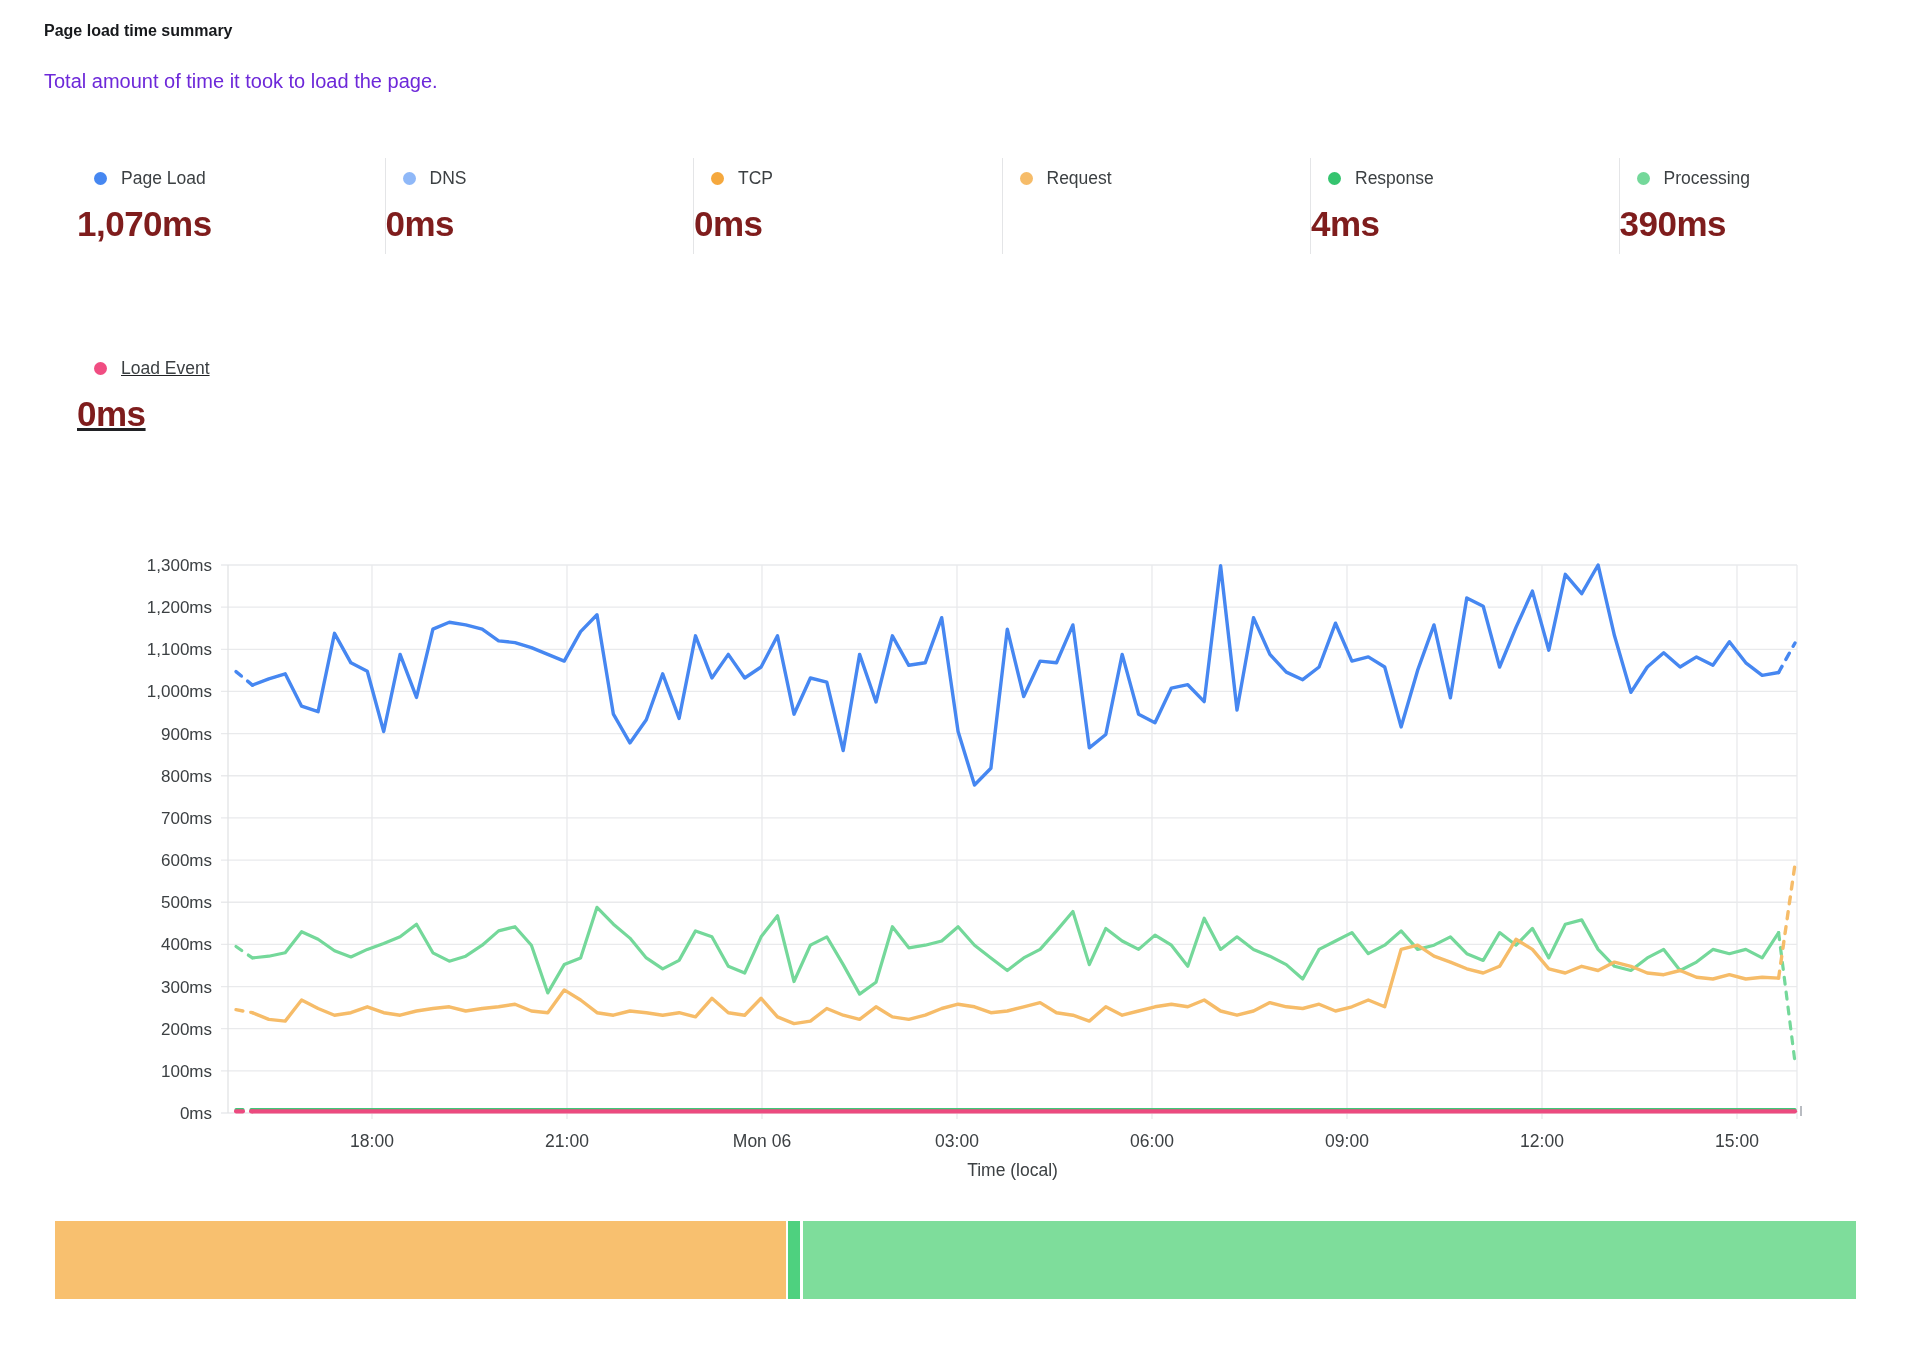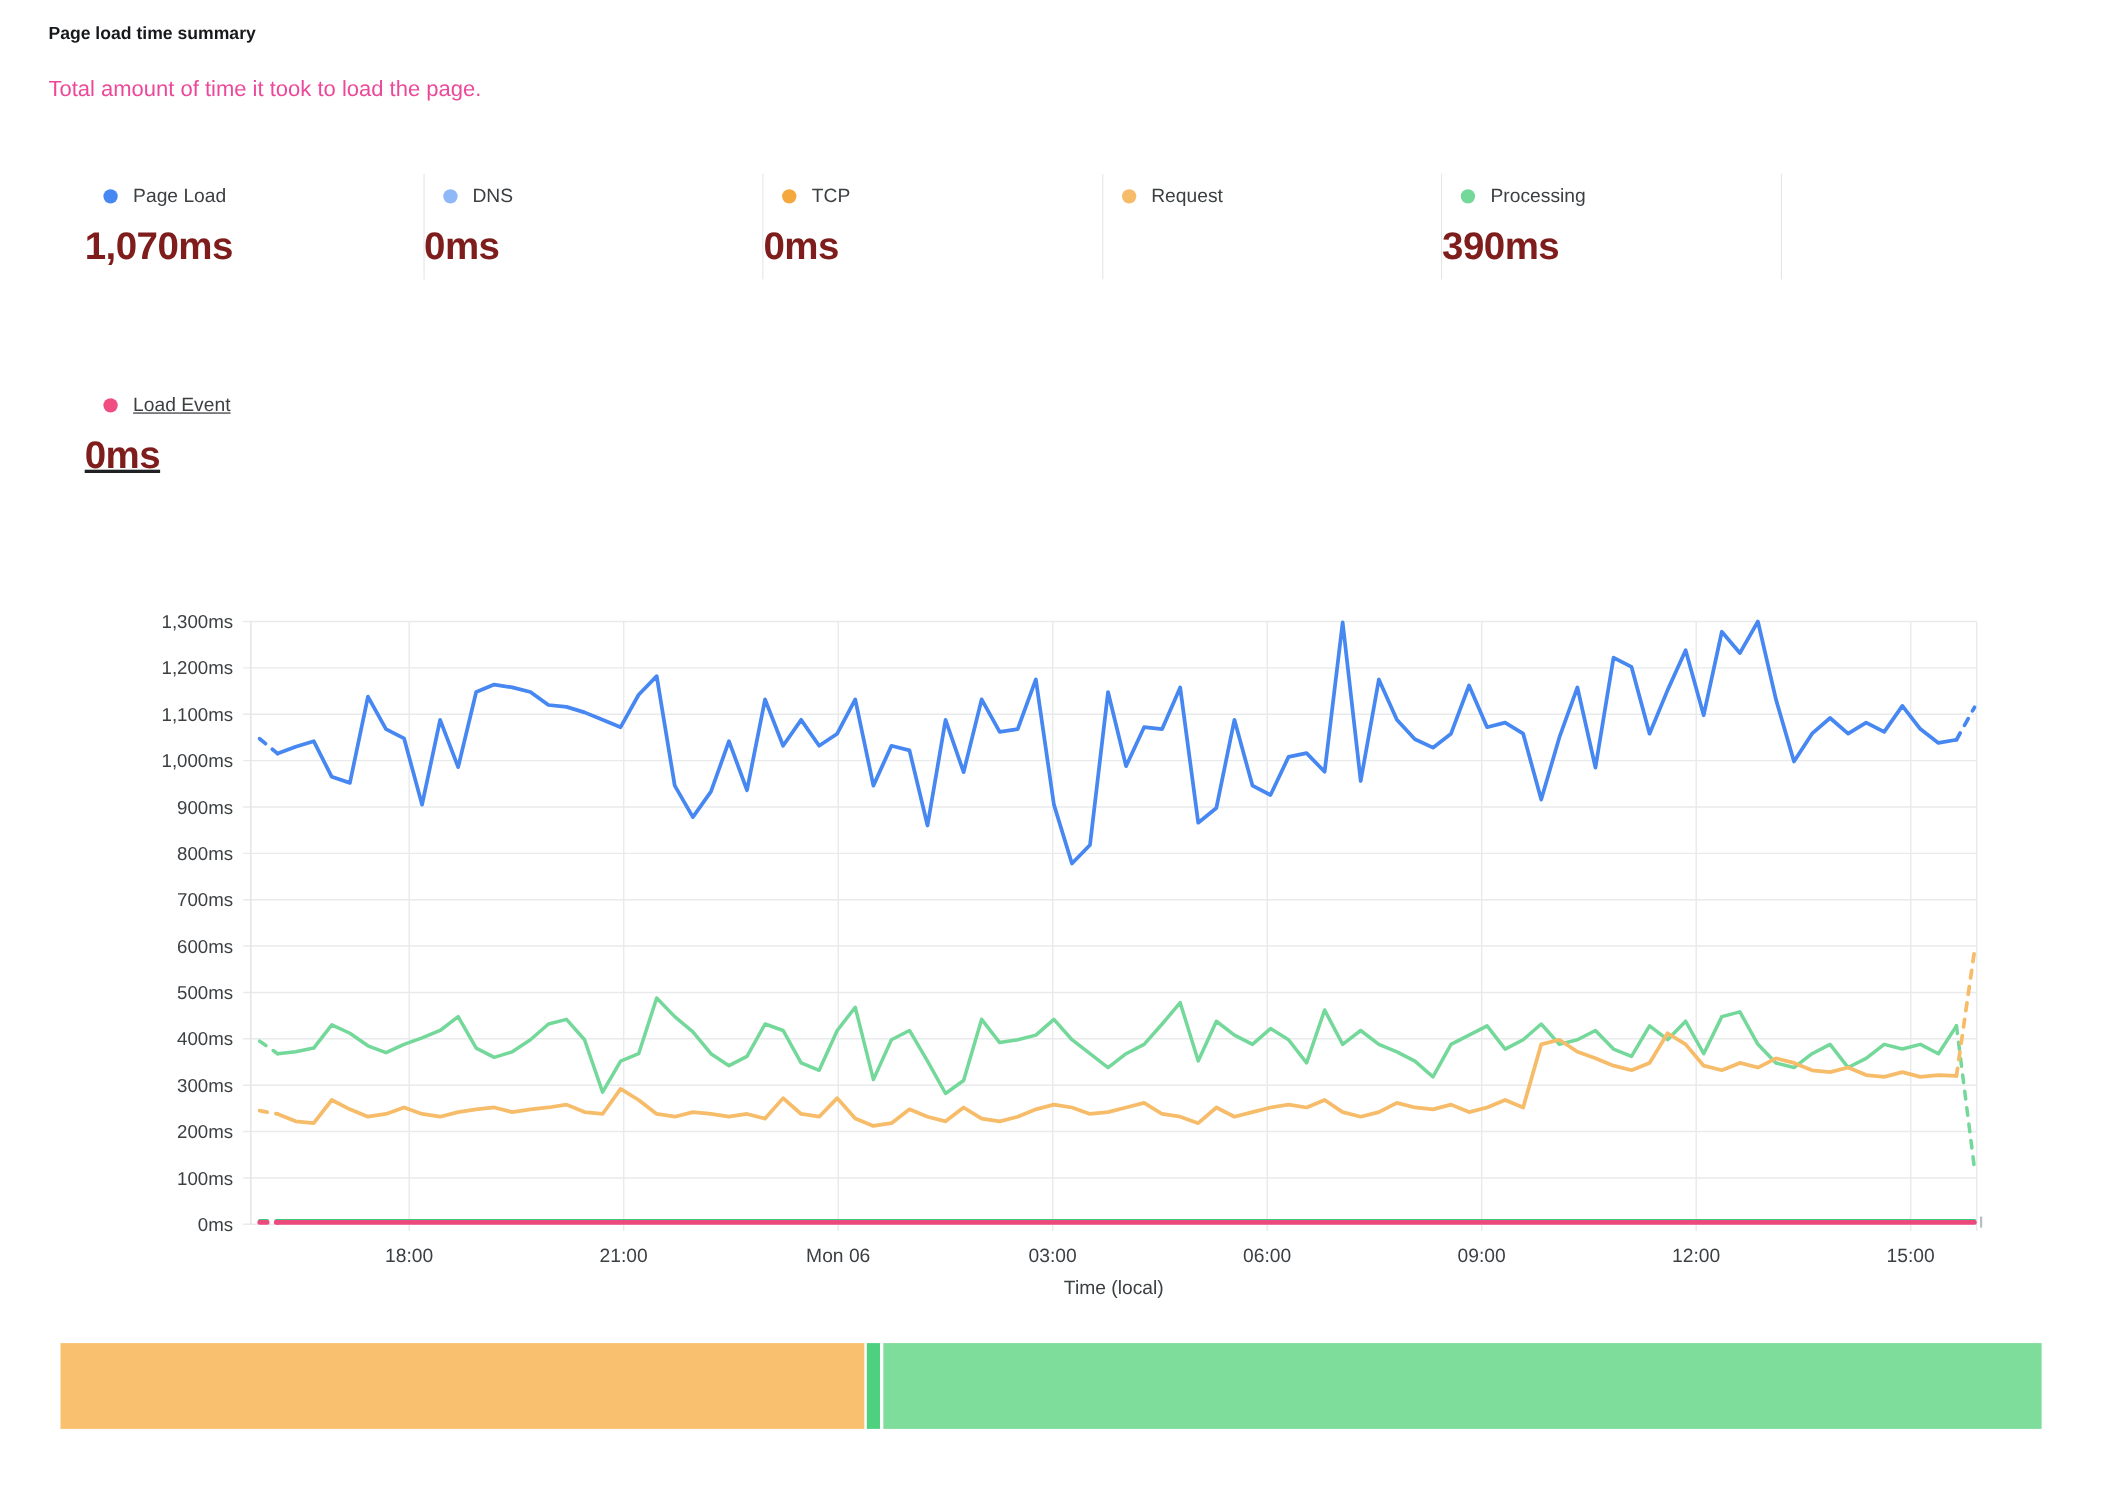--- a/index.html
+++ b/index.html
@@ -1,19 +1,19 @@
 <!DOCTYPE html>
 <html><head>
 <meta charset="utf-8">
 <style>
   html,body{margin:0;padding:0;background:#ffffff;}
   .page{position:relative;width:1910px;height:1352px;background:#fff;overflow:hidden;
         font-family:"Liberation Sans",sans-serif;color:#202124;}
   .title{position:absolute;left:44px;top:22px;font-size:16px;font-weight:700;color:#17191c;margin:0;}
-  .subtitle{position:absolute;left:44px;top:70px;font-size:20px;font-weight:400;color:#ec4899;margin:0;}
+  .subtitle{position:absolute;left:44px;top:70px;font-size:20px;font-weight:400;color:#6d28d9;margin:0;}
   .metrics-row{position:absolute;left:44px;top:158px;width:1851px;display:flex;align-items:center;margin-left:33px;}
   .metrics-row.row2{top:348px;width:309px;text-decoration:underline;}
   .metric{width:308.5px;box-sizing:border-box;border-right:1px solid #e4e5e7;padding:8px 0 0 0;min-height:96px;}
   .metrics-row.row2 .metric{border-right:none;}
   .metric-label{display:flex;align-items:center;padding-left:17px;height:24px;}
   .dot{width:13px;height:13px;border-radius:50%;flex:0 0 13px;}
   .label-text{margin-left:14px;font-size:17.5px;color:#3c4043;}
   .metric-value{margin-top:14px;font-size:35px;font-weight:700;color:#7f1d1d;letter-spacing:-0.5px;}
   svg text{font-family:"Liberation Sans",sans-serif;}
   .bottom-bar{position:absolute;left:55px;top:1221px;width:1801px;height:78px;display:flex;}
@@ -46,20 +46,27 @@
           <span class="dot" style="background: rgb(245, 168, 61);"></span>
           <span class="label-text">TCP</span>
         </div>
         <div class="metric-value">0ms</div>
       </div>
       <div class="metric">
         <div class="metric-label">
           <span class="dot" style="background: rgb(246, 188, 105);"></span>
           <span class="label-text">Request</span>
         </div>
+      </div>
+      <div class="metric">
+        <div class="metric-label">
+          <span class="dot" style="background: rgb(53, 196, 111);"></span>
+          <span class="label-text">Response</span>
+        </div>
+        <div class="metric-value">4ms</div>
       </div>
       <div class="metric">
         <div class="metric-label">
           <span class="dot" style="background: rgb(116, 216, 154);"></span>
           <span class="label-text">Processing</span>
         </div>
         <div class="metric-value">390ms</div>
       </div>
     </div>
   <div class="metrics-row row2" id="metricsRow2">

